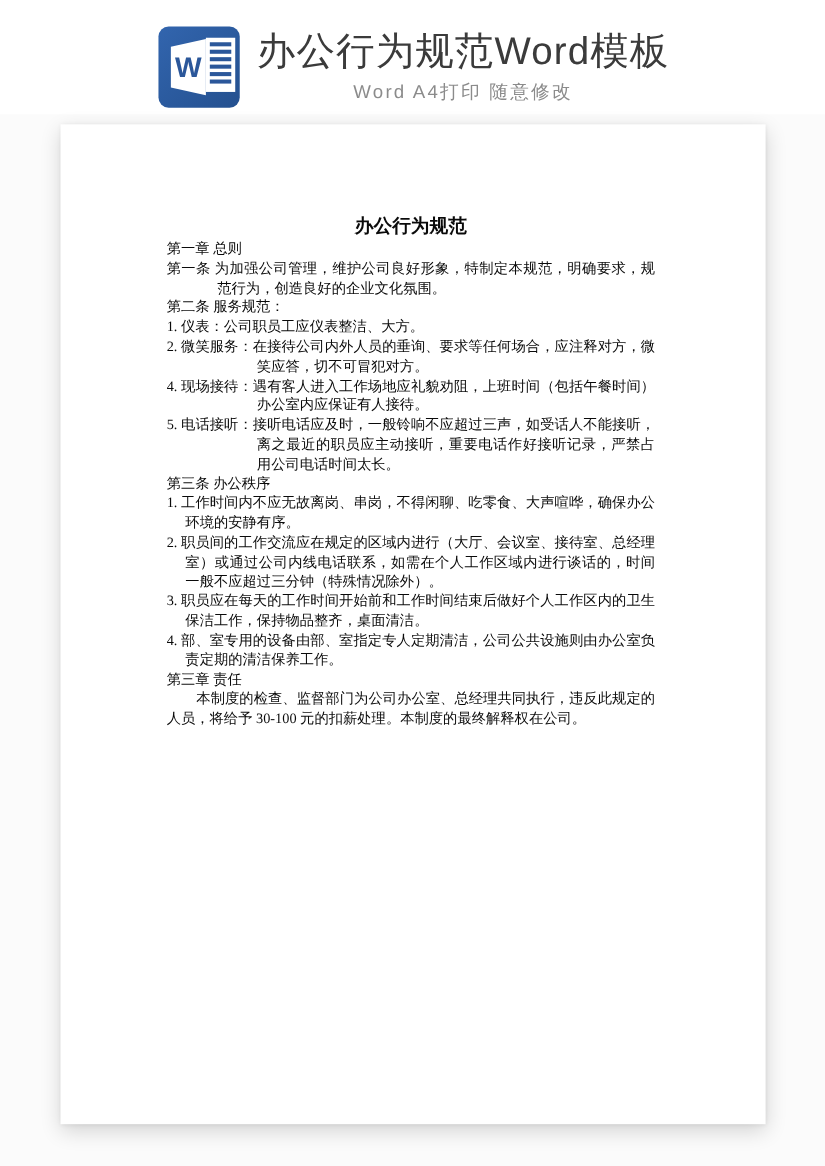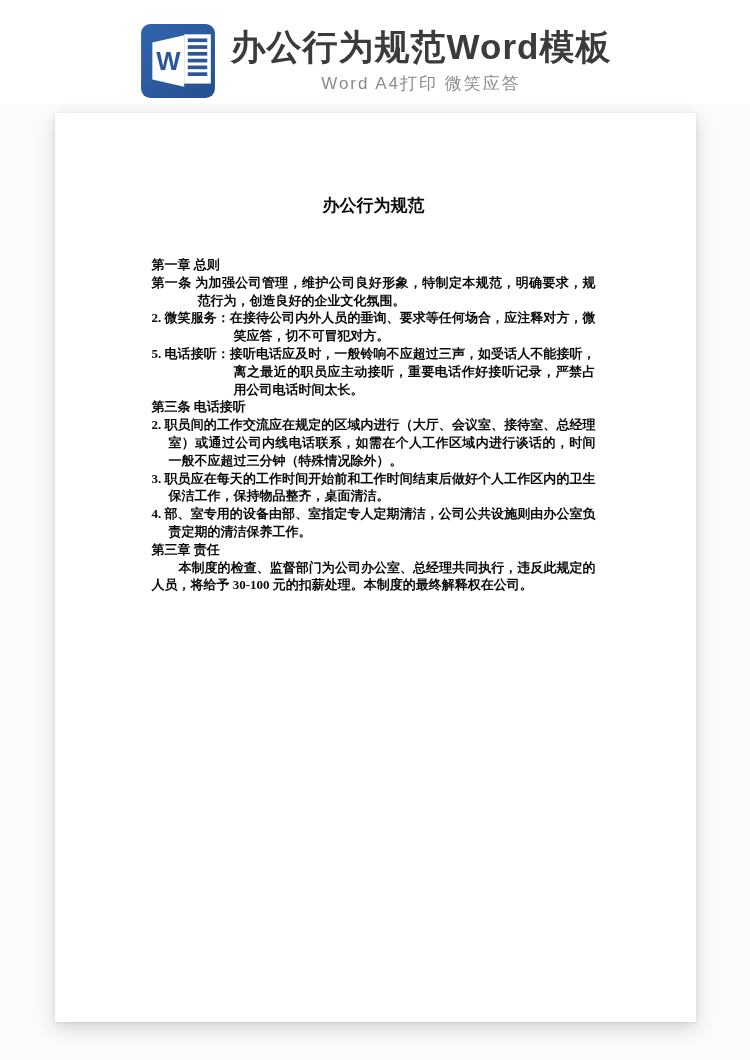--- a/index.html
+++ b/index.html
@@ -18,21 +18,21 @@
     justify-content: center;
     gap: 14px;
     background: #ffffff;
     height: 104px;
   }
   .logo { width: 78px; height: 78px; flex: 0 0 auto; }
   .logo svg { display: block; width: 100%; height: 100%; }
   .titles { text-align: center; }
   .main-title {
     font-size: 35px;
-    font-weight: 700;
+    font-weight: 400;
     color: #3b3b3b;
     letter-spacing: 1px;
     line-height: 1.15;
   }
   .subtitle {
     margin-top: 4px;
     font-size: 17px;
     color: #8b8b8b;
     letter-spacing: 2px;
   }
@@ -47,30 +47,28 @@
     box-shadow: 0 6px 18px rgba(0,0,0,0.16), 0 1px 4px rgba(0,0,0,0.08);
     padding: 82px 100px 0 97px;
     font-family: "Liberation Serif", "DejaVu Serif", serif;
     color: #0a0a0a;
   }
   .doc-title {
     text-align: center;
     font-size: 17px;
     font-weight: 700;
     line-height: 22px;
-    margin-bottom: 39px;
   }
   .doc-body {
     font-size: 13px;
     line-height: 17.8px;
   }
   .para {
     text-align: justify;
     text-align-last: left;
-    font-weight: bold;
   }
   .para.clause, .para.item {
     padding-left: var(--hang, 0px);
     text-indent: calc(-1 * var(--hang, 0px));
   }
   .para.indented { text-indent: 27px; }
 </style>
 </head>
 <body>
 
@@ -92,33 +90,37 @@
         <rect x="47.5" y="35.8" width="19" height="3.6"></rect>
         <rect x="47.5" y="42.4" width="19" height="3.6"></rect>
         <rect x="47.5" y="49" width="19" height="3.6"></rect>
       </g>
       <polygon points="13,20 44,13 44,63 13,56" fill="#ffffff"></polygon>
       <text x="28.5" y="46.5" text-anchor="middle" font-size="25" font-weight="bold" font-family="Liberation Sans, DejaVu Sans, sans-serif" fill="#2b579a">W</text>
     </svg>
   </div>
   <div class="titles">
     <h1 class="main-title">办公行为规范Word模板</h1>
-    <div class="subtitle">Word A4打印 微笑应答</div>
+    <div class="subtitle">Word A4打印 随意修改</div>
   </div>
 </header>
 
 <main class="page-wrap">
   <div class="doc-page">
     <h2 class="doc-title">办公行为规范</h2>
     <div class="doc-body">
         <p class="para chapter">第一章 总则</p>
         <p class="para clause" style="--hang: 46px;"><span>第一条</span> 为加强公司管理，维护公司良好形象，特制定本规范，明确要求，规范行为，创造良好的企业文化氛围。</p>
+        <p class="para clause-head">第二条 服务规范：</p>
+        <p class="para item" style="--hang: 17px;"><span>1.</span> 仪表：公司职员工应仪表整洁、大方。</p>
         <p class="para item" style="--hang: 82px;"><span>2.</span> 微笑服务：在接待公司内外人员的垂询、要求等任何场合，应注释对方，微笑应答，切不可冒犯对方。</p>
+        <p class="para item" style="--hang: 82px;"><span>4.</span> 现场接待：遇有客人进入工作场地应礼貌劝阻，上班时间（包括午餐时间）办公室内应保证有人接待。</p>
         <p class="para item" style="--hang: 82px;"><span>5.</span> 电话接听：接听电话应及时，一般铃响不应超过三声，如受话人不能接听，离之最近的职员应主动接听，重要电话作好接听记录，严禁占用公司电话时间太长。</p>
-        <p class="para clause-head">第三条 电话接听</p>
+        <p class="para clause-head">第三条 办公秩序</p>
+        <p class="para item" style="--hang: 17px;"><span>1.</span> 工作时间内不应无故离岗、串岗，不得闲聊、吃零食、大声喧哗，确保办公环境的安静有序。</p>
         <p class="para item" style="--hang: 17px;"><span>2.</span> 职员间的工作交流应在规定的区域内进行（大厅、会议室、接待室、总经理室）或通过公司内线电话联系，如需在个人工作区域内进行谈话的，时间一般不应超过三分钟（特殊情况除外）。</p>
         <p class="para item" style="--hang: 17px;"><span>3.</span> 职员应在每天的工作时间开始前和工作时间结束后做好个人工作区内的卫生保洁工作，保持物品整齐，桌面清洁。</p>
         <p class="para item" style="--hang: 17px;"><span>4.</span> 部、室专用的设备由部、室指定专人定期清洁，公司公共设施则由办公室负责定期的清洁保养工作。</p>
         <p class="para chapter">第三章 责任</p>
         <p class="para indented">本制度的检查、监督部门为公司办公室、总经理共同执行，违反此规定的人员，将给予 30-100 元的扣薪处理。本制度的最终解释权在公司。</p>
       </div>
   </div>
 </main>
 
 </body></html>

